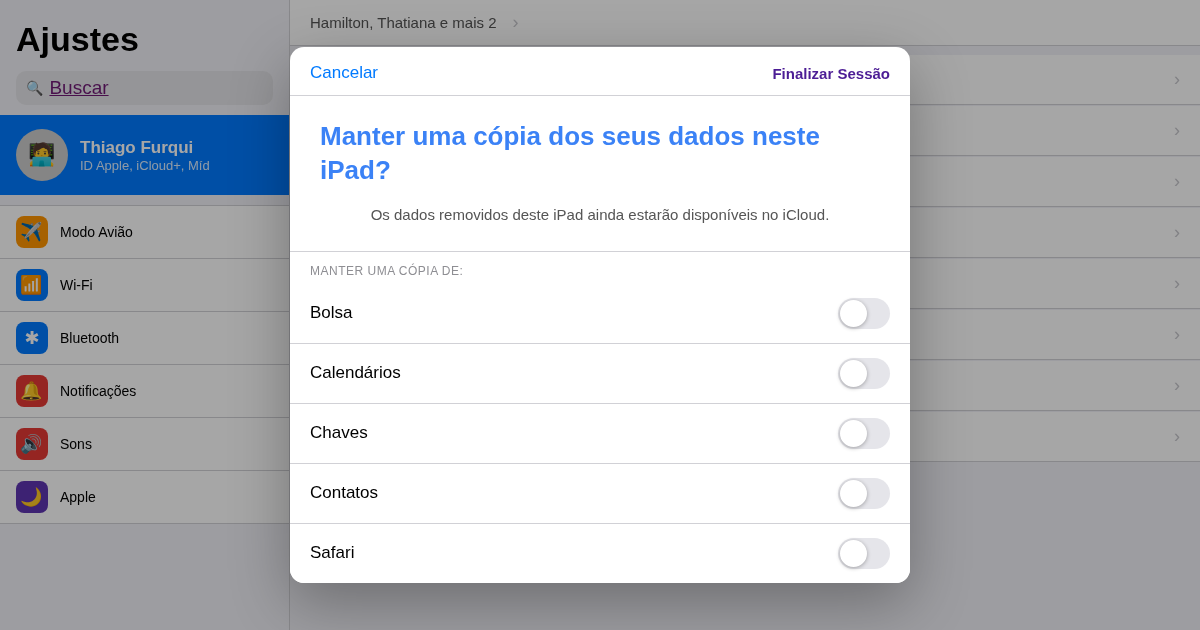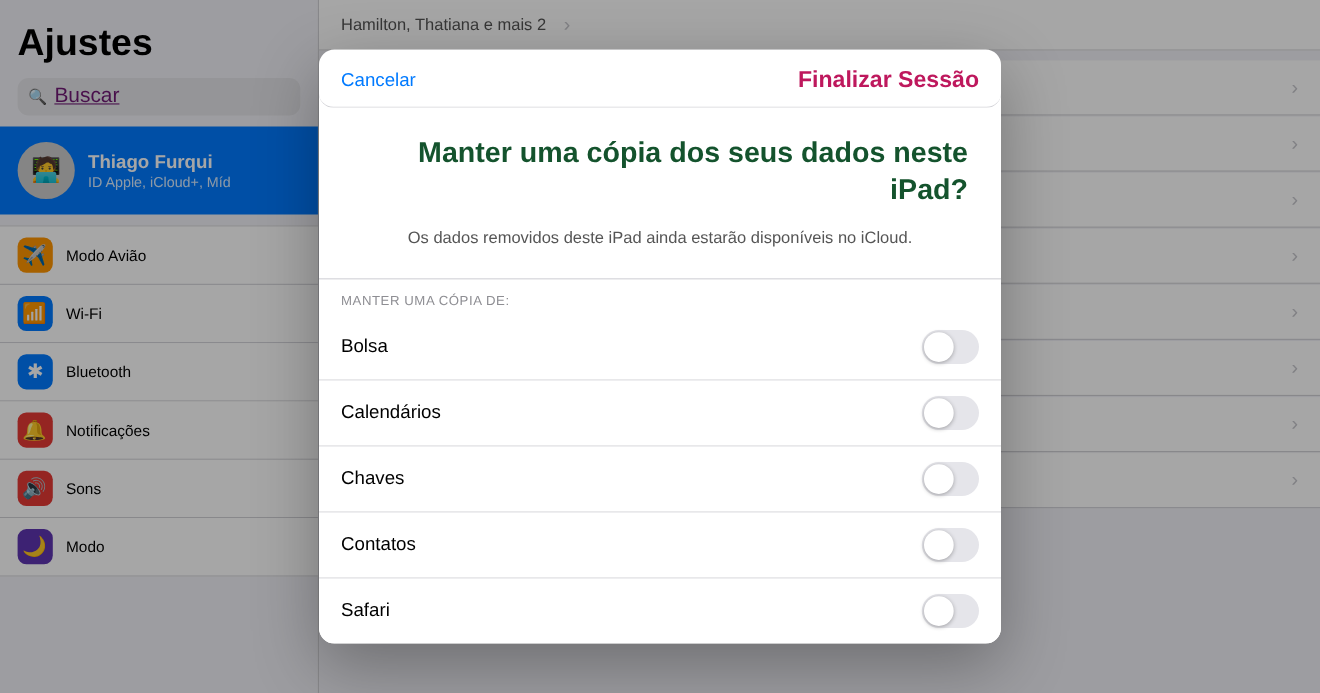--- a/index.html
+++ b/index.html
@@ -156,41 +156,40 @@
       overflow-y: auto;
       box-shadow: 0 20px 60px rgba(0,0,0,0.3);
     }
 
     .modal-header {
       display: flex;
       justify-content: space-between;
       align-items: center;
       padding: 16px 20px 12px;
       border-bottom: 0.5px solid #d1d1d6;
-      border-radius: 13px;
     }
 
     .modal-cancel {
       color: #007aff;
       font-size: 17px;
       cursor: pointer;
     }
 
     .modal-confirm {
-      color: #be185d;
-      font-size: 21px;
+      color: #4c1d95;
+      font-size: 15px;
       font-weight: 600;
       cursor: pointer;
     }
 
     .modal-title {
-      text-align: right;
+      text-align: left;
       font-size: 26px;
       font-weight: 600;
-      color: #14532d;
+      color: #3b82f6;
       padding: 24px 30px 8px;
       line-height: 1.3;
     }
 
     .modal-subtitle {
       text-align: center;
       font-size: 15px;
       color: #555;
       padding: 8px 40px 24px;
       line-height: 1.5;
@@ -277,21 +276,21 @@
       <div class="settings-item">
         <div class="settings-icon" style="background:#e53935;">🔔</div>
         <span class="settings-label">Notificações</span>
       </div>
       <div class="settings-item">
         <div class="settings-icon" style="background:#e53935;">🔊</div>
         <span class="settings-label">Sons</span>
       </div>
       <div class="settings-item">
         <div class="settings-icon" style="background:#5e35b1;">🌙</div>
-        <span class="settings-label">Modo</span>
+        <span class="settings-label">Apple</span>
       </div>
     </div>
   </div>
 
   <div class="right-panel">
     <div class="right-top">
       <span class="right-item-text">Hamilton, Thatiana e mais 2</span>
       <span class="right-chevron">›</span>
     </div>
     <div style="height:8px; background:#f2f2f7;"></div>

